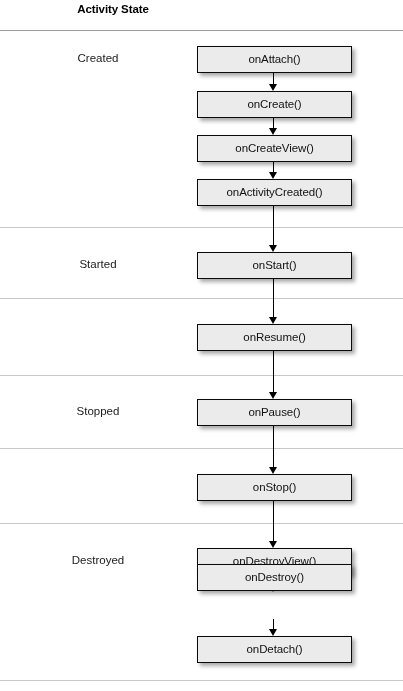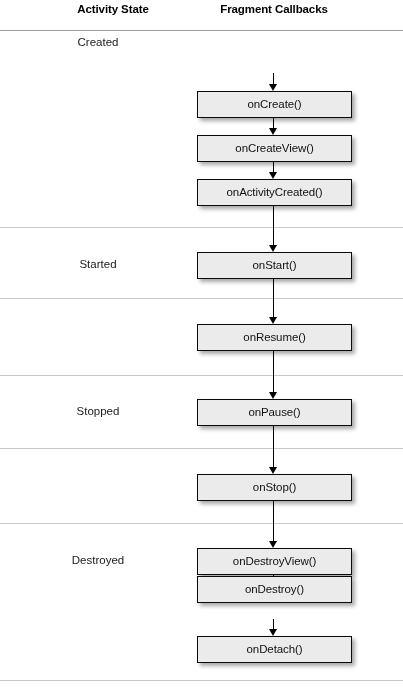--- a/index.html
+++ b/index.html
@@ -97,31 +97,30 @@
     border-right: 4.5px solid transparent;
     border-top: 7px solid #000000;
   }
 </style>
 </head>
 <body>
 
 <div id="diagram">
 
   <div class="col-header state">Activity State</div>
-  <div class="col-header callbk">Fragment Callbacks</div>
 
   <div class="rule" style="top:30px;"></div>
   <div class="rule light" style="top:227px;"></div>
   <div class="rule light" style="top:298px;"></div>
   <div class="rule light" style="top:375px;"></div>
   <div class="rule light" style="top:448px;"></div>
   <div class="rule light" style="top:523px;"></div>
   <div class="rule light" style="top:680px;"></div>
 
-  <div class="state-label" style="top:36px;">Created</div>
+  <div class="state-label" style="top:52px;">Created</div>
   <div class="state-label" style="top:258px;">Started</div>
   <div class="state-label" style="top:405px;">Stopped</div>
   <div class="state-label" style="top:554px;">Destroyed</div>
 
   <div class="arrow" style="top:73px;  height:13px;"></div>
   <div class="arrow-head" style="top:84px;"></div>
 
   <div class="arrow" style="top:118px; height:12px;"></div>
   <div class="arrow-head" style="top:128px;"></div>
 
@@ -142,20 +141,23 @@
 
   <div class="arrow" style="top:501px; height:41px;"></div>
   <div class="arrow-head" style="top:541px;"></div>
 
   <div class="arrow" style="top:575px; height:12px;"></div>
   <div class="arrow-head" style="top:585px;"></div>
 
   <div class="arrow" style="top:619px; height:12px;"></div>
   <div class="arrow-head" style="top:629px;"></div>
 
+  <div class="cb-box" style="top:46px;">
+    <span class="cb-text">onAttach()</span>
+  </div>
   <div class="cb-box" style="top:91px;">
     <span class="cb-text">onCreate()</span>
   </div>
   <div class="cb-box" style="top:135px;">
     <span class="cb-text">onCreateView()</span>
   </div>
   <div class="cb-box" style="top:179px;text-align:right;">
     <span class="cb-text">onActivityCreated()</span>
   </div>
 
@@ -171,20 +173,20 @@
     <span class="cb-text">onPause()</span>
   </div>
 
   <div class="cb-box" style="top:474px;">
     <span class="cb-text">onStop()</span>
   </div>
 
   <div class="cb-box" style="top:548px;">
     <span class="cb-text">onDestroyView()</span>
   </div>
-  <div class="cb-box" style="top:576px;">
+  <div class="cb-box" style="top:564px;">
     <span class="cb-text">onDestroy()</span>
   </div>
   <div class="cb-box" style="top:636px;align-items:center;">
     <span class="cb-text">onDetach()</span>
   </div>
 
 </div>
 
 </body></html>

